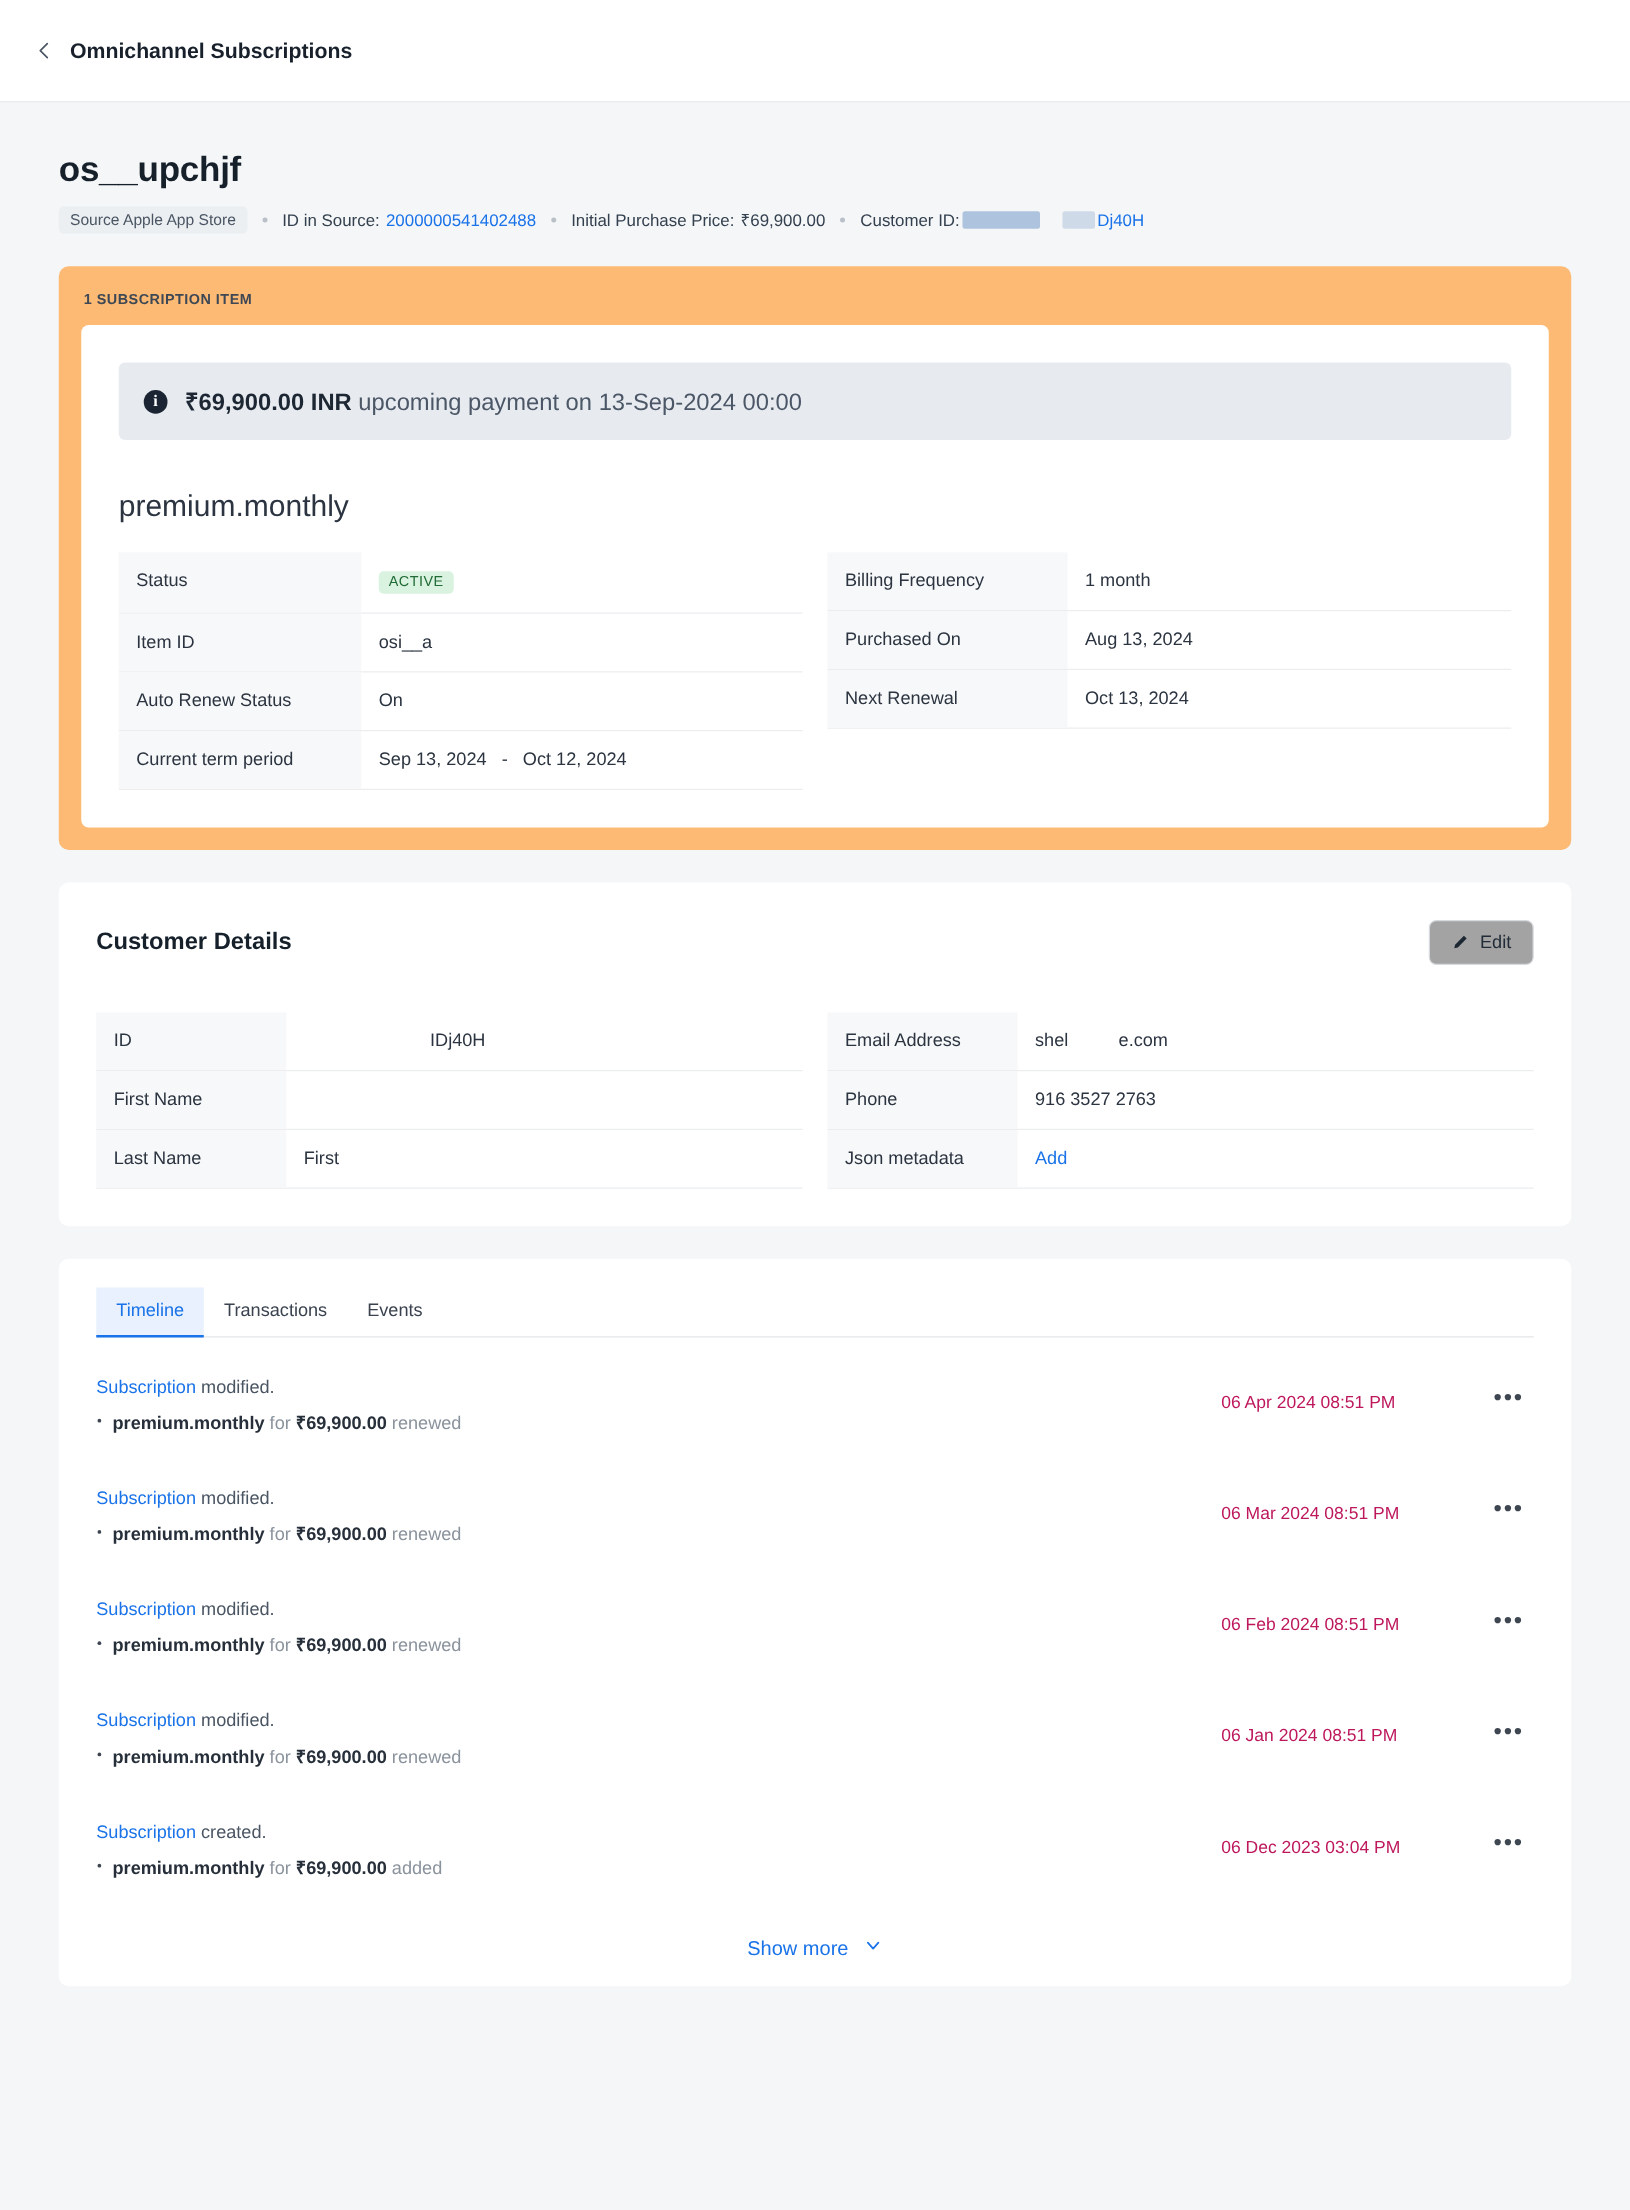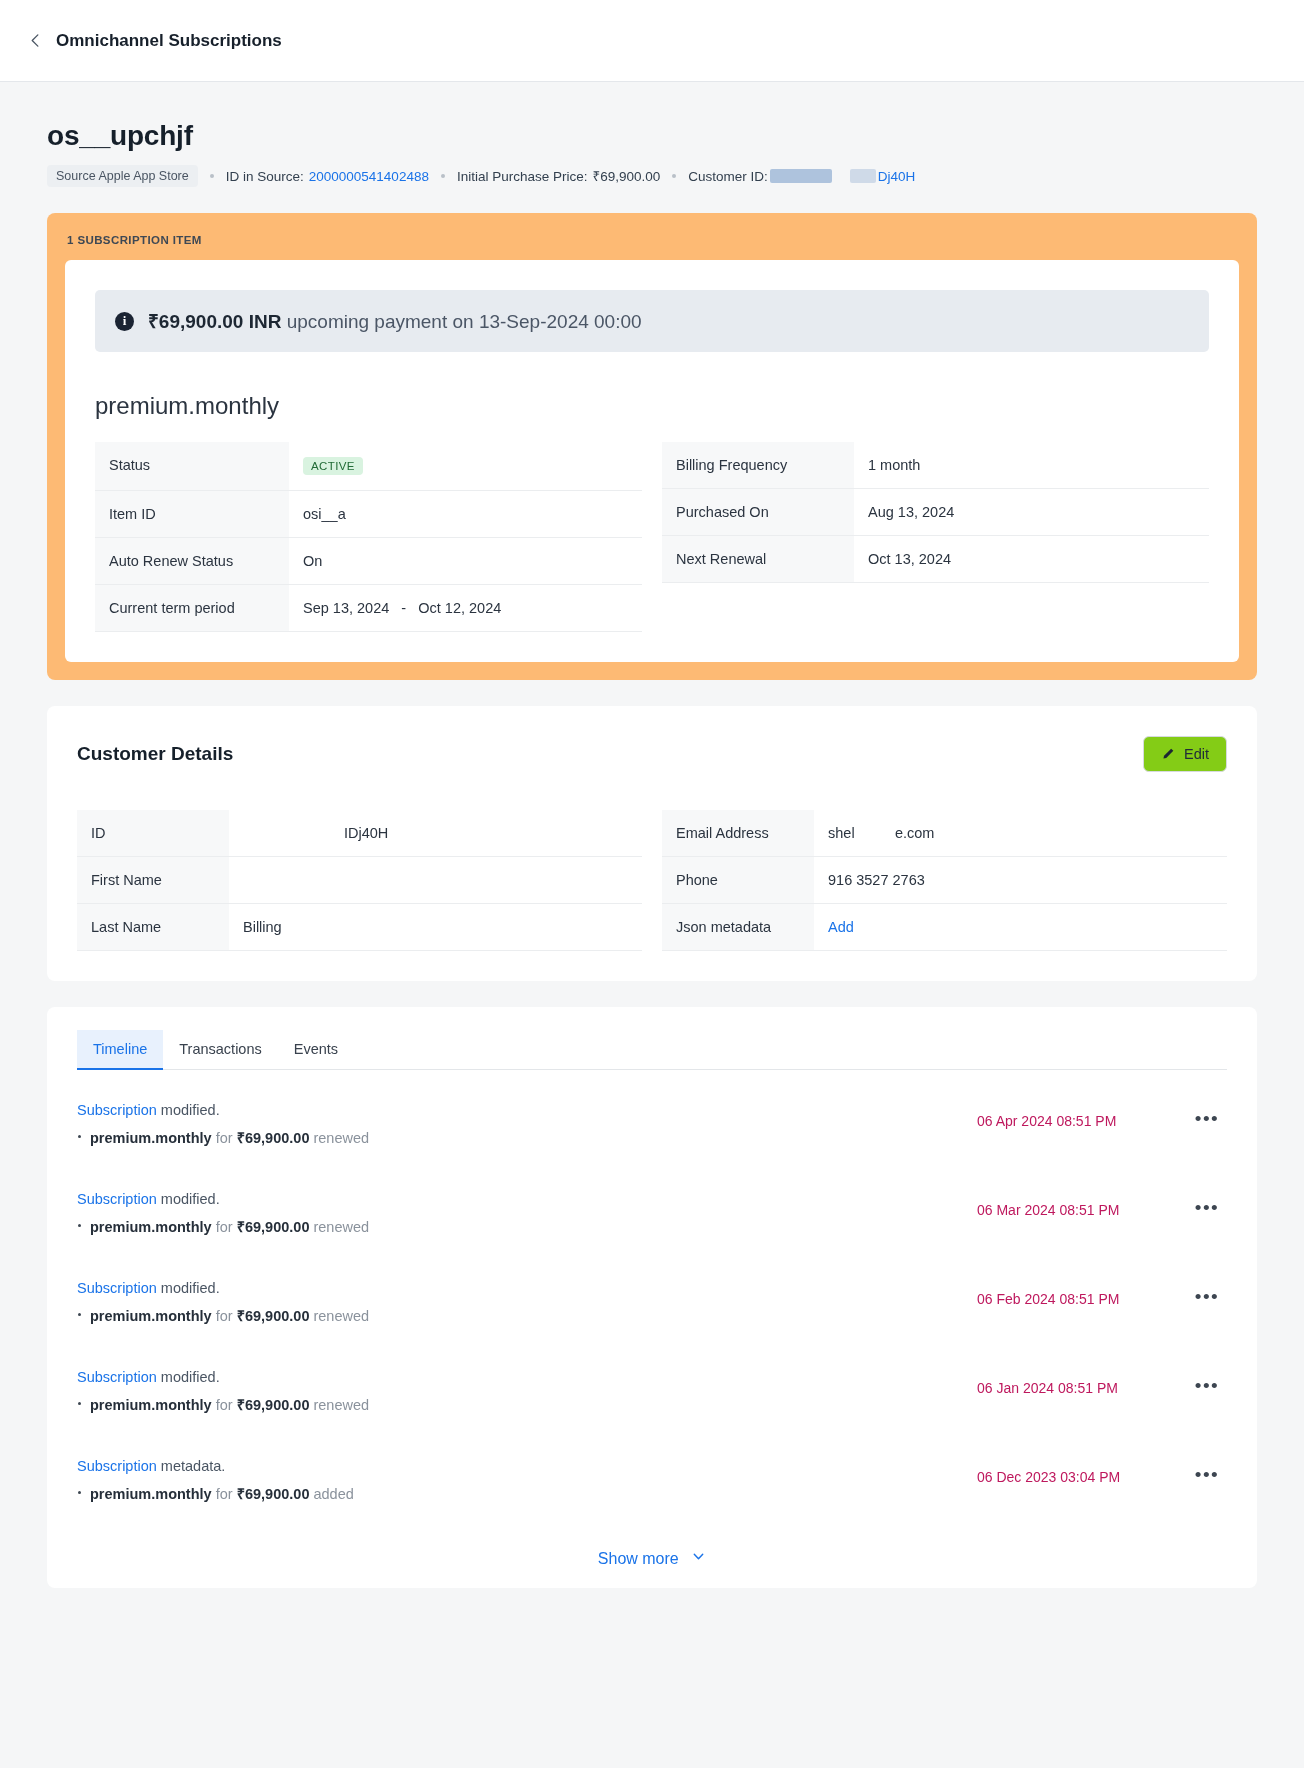--- a/index.html
+++ b/index.html
@@ -169,21 +169,21 @@
     display: flex;
     align-items: center;
     justify-content: space-between;
     margin-bottom: 38px;
   }
   .cd-title { font-size: 19px; font-weight: bold; color: #16202b; }
   .edit-btn {
     display: flex; align-items: center; gap: 9px;
     border: 1px solid #d6dade;
     border-radius: 6px;
-    background: #84cc16;
+    background: #a3a3a3;
     padding: 9px 17px;
     font-size: 14.5px;
     color: #222c38;
     cursor: pointer;
   }
   .pencil { width: 14px; height: 14px; display: block; }
 
   .col-cust .dt-key { width: 152px; }
   .col-cust .dt-val { padding-left: 0; }
   .cust-id-val { padding-left: 115px !important; }
@@ -366,21 +366,21 @@
       <div class="col-cust">
         <div class="dt-row">
           <div class="dt-key">ID</div>
           <div class="dt-val cust-id-val">IDj40H</div>
         </div>
         <div class="dt-row">
           <div class="dt-key">First Name</div>
         </div>
         <div class="dt-row">
           <div class="dt-key">Last Name</div>
-          <div class="dt-val" style="padding-left:14px">Billing</div>
+          <div class="dt-val" style="padding-left:14px">First</div>
         </div>
       </div>
 
       <div class="col-cust2">
         <div class="dt-row">
           <div class="dt-key">Email Address</div>
           <div class="dt-val" style="white-space:pre">shel          e.com</div>
         </div>
         <div class="dt-row">
           <div class="dt-key">Phone</div>
@@ -451,21 +451,21 @@
             <b>premium.monthly</b><span> for </span><b>₹69,900.00</b><span> renewed</span>
           </div>
         </div>
         <div class="tl-time">06 Jan 2024 08:51 PM</div>
         <div class="tl-dots">•••</div>
       </div>
 
       <div class="tl-item">
         <div class="tl-main">
           <div class="tl-title">
-            <span class="lnk">Subscription</span><span> metadata.</span>
+            <span class="lnk">Subscription</span><span> created.</span>
           </div>
           <div class="tl-bullet">
             <b>premium.monthly</b><span> for </span><b>₹69,900.00</b><span> added</span>
           </div>
         </div>
         <div class="tl-time">06 Dec 2023 03:04 PM</div>
         <div class="tl-dots">•••</div>
       </div>
 
     </div>

